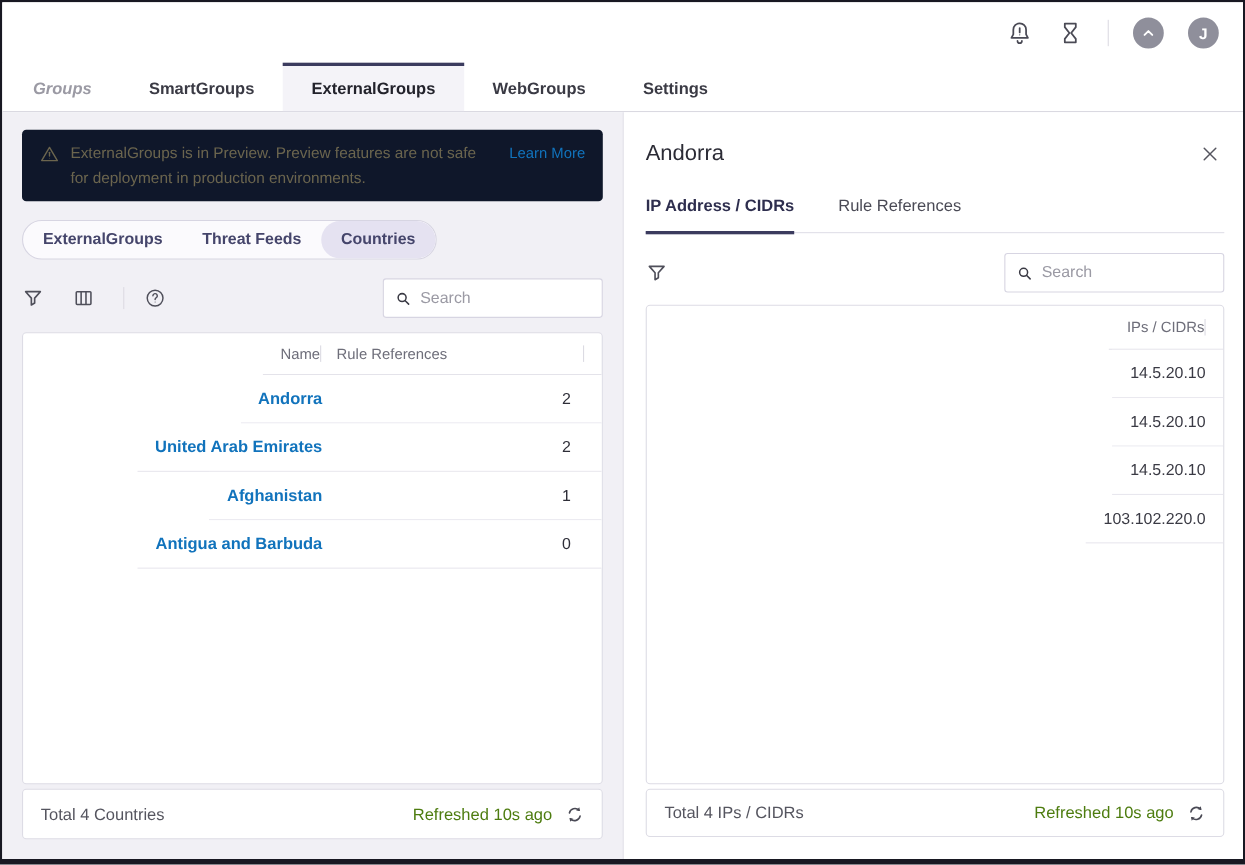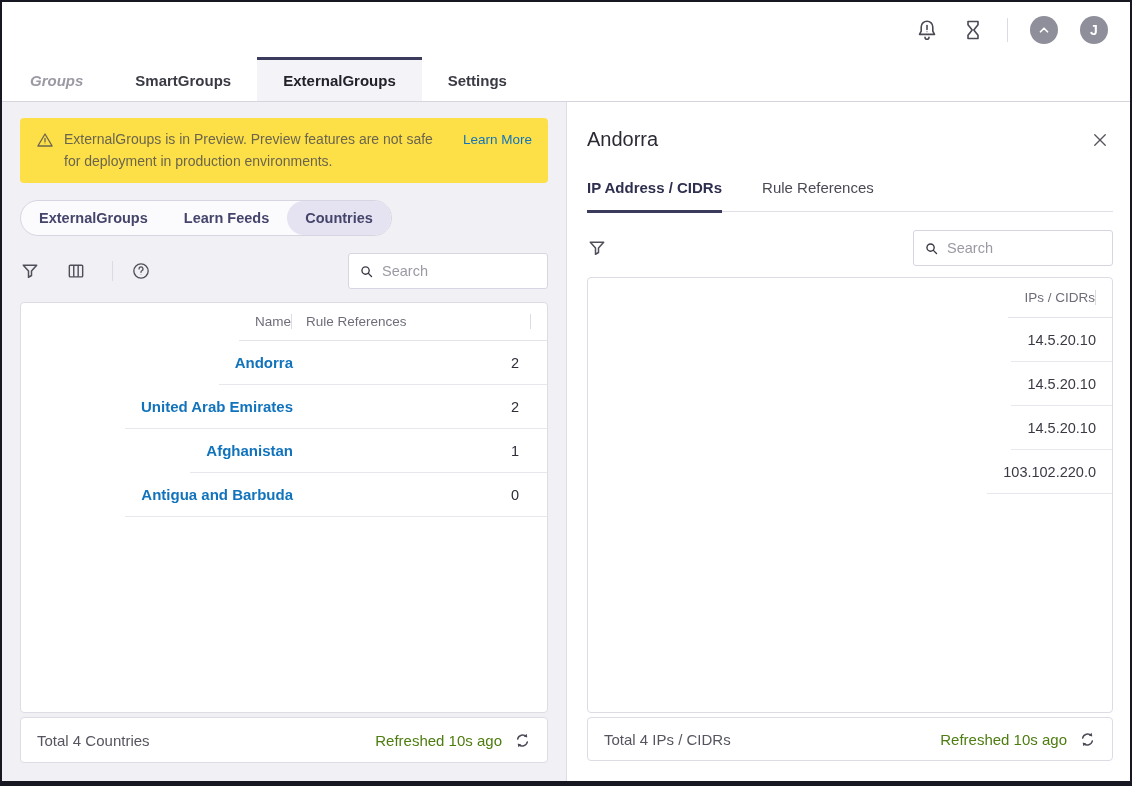--- a/index.html
+++ b/index.html
@@ -45,21 +45,21 @@
 
   
   .content { flex: 1; display: flex; background: #f1f0f5; min-height: 0; }
 
   
   .left-col {
     width: 564px; flex: 0 0 auto; padding: 16px 18px 0 18px;
     display: flex; flex-direction: column; min-height: 0;
   }
   .banner {
-    background: #fde047; border-radius: 4px; padding: 11px 16px;
+    background: #0f172a; border-radius: 4px; padding: 11px 16px;
     display: flex; gap: 10px; align-items: flex-start; flex: 0 0 auto;
   }
   .banner .warn-ic { width: 18px; height: 18px; flex: 0 0 auto; margin-top: 2px; color: #6b654e; }
   .banner-text { flex: 1; font-size: 14px; line-height: 1.55; color: #6b654e; }
   .banner-link { font-size: 13.5px; color: #1173bc; margin-top: 3px; cursor: pointer; white-space: nowrap; }
 
   .segments {
     margin-top: 17px; align-self: flex-start; display: inline-flex;
     border: 1px solid #d7d5e2; border-radius: 999px; background: #fbfafd;
     overflow: hidden; flex: 0 0 auto;
@@ -158,40 +158,41 @@
     </div>
     <div class="avatar">
       <span>J</span>
     </div>
   </div>
 
   <div class="tabbar">
     <div class="tab disabled">Groups</div>
     <div class="tab">SmartGroups</div>
     <div class="tab active">ExternalGroups</div>
+    <div class="tab">WebGroups</div>
     <div class="tab">Settings</div>
   </div>
 
   <div class="content">
 
     <div class="left-col">
 
       <div class="banner">
         <svg class="warn-ic" viewBox="0 0 24 24" fill="none" stroke="currentColor" stroke-width="1.7" stroke-linejoin="round" stroke-linecap="round">
           <path d="M12 4 L21.5 20 H2.5 Z"></path>
           <line x1="12" y1="10" x2="12" y2="14.5"></line>
           <circle cx="12" cy="17" r="0.55" fill="currentColor" stroke="none"></circle>
         </svg>
         <div class="banner-text">ExternalGroups is in Preview. Preview features are not safe for deployment in production environments.</div>
         <div class="banner-link">Learn More</div>
       </div>
 
       <div class="segments">
         <div class="segment">ExternalGroups</div>
-        <div class="segment">Learn Feeds</div>
+        <div class="segment">Threat Feeds</div>
         <div class="segment selected">Countries</div>
       </div>
 
       <div class="toolbar">
         <svg class="tool-ic" viewBox="0 0 24 24" fill="none" stroke="currentColor" stroke-width="1.8" stroke-linejoin="round" stroke-linecap="round">
           <path d="M4 5h16l-6.2 7v5.4l-3.6 2.1v-7.5L4 5z"></path>
         </svg>
         <svg class="tool-ic gap-lg" viewBox="0 0 24 24" fill="none" stroke="currentColor" stroke-width="1.7">
           <rect x="4" y="5" width="16" height="14" rx="1"></rect>
           <line x1="9.3" y1="5" x2="9.3" y2="19"></line>

